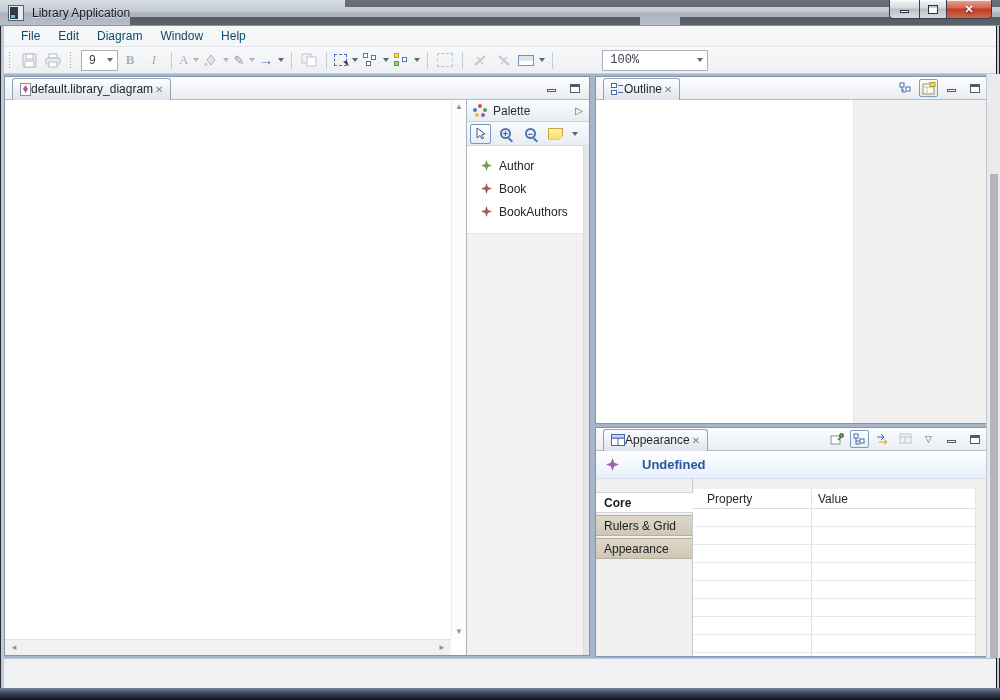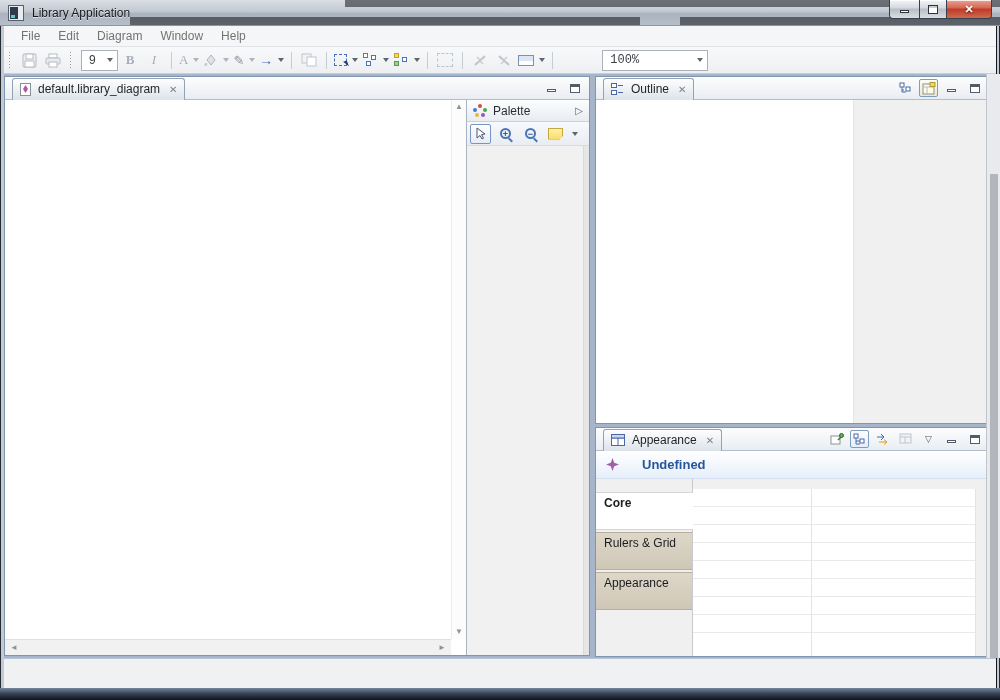--- a/index.html
+++ b/index.html
@@ -34,21 +34,21 @@
   .win-side.left { left:0; border-left:1px solid #252b33; }
   .win-right-strip { position:absolute; right:0; top:74px; bottom:42px; width:14px; background:#e8eaed; border-left:1px solid #c2c6cc; }
   .win-right-strip .thumb { position:absolute; right:2px; top:100px; bottom:0; width:8px; background:#b2b6bc; }
   .win-right-edge { position:absolute; right:0; top:26px; bottom:12px; width:3px; background:#c3cad3; border-right:1px solid #252b33; }
   .bottom-frame { position:absolute; left:0; bottom:0; width:1000px; height:12px;
     background:linear-gradient(180deg,#748599 0%,#39455a 45%,#10141b 100%); }
 
   
   .menubar { position:absolute; left:4px; right:4px; top:26px; height:21px; background:#f5f6f7;
     border-bottom:1px solid #e0e3e7; display:flex; align-items:center; padding-left:8px; }
-  .menu-item { padding:2px 9px; color:#737373; cursor:default; }
+  .menu-item { padding:2px 9px; color:#0c4a6e; cursor:default; }
 
   
   .toolbar { position:absolute; left:4px; right:4px; top:47px; height:27px;
     background:linear-gradient(180deg,#f8f9fa,#edeff2); border-bottom:1px solid #c9cfd7;
     display:flex; align-items:center; }
   .gripper { width:3px; height:17px; margin:0 5px;
     background-image:repeating-linear-gradient(180deg,#9aa2ad 0 1px,transparent 1px 3px); background-size:1px 100%; background-repeat:repeat-y; }
   .tsep { width:1px; height:17px; background:#c6ccd4; margin:0 5px; }
   .tbtn { height:22px; min-width:24px; display:flex; align-items:center; justify-content:center; gap:3px; padding:0 2px; }
   .dd { width:0; height:0; border-left:3px solid transparent; border-right:3px solid transparent; border-top:4px solid #5d6570; margin-left:2px; }
@@ -72,21 +72,21 @@
   .autosize-ic { border:1px dashed #c0c5cc; }
   .palette-dots { position:relative; width:14px; height:14px; border-radius:50%; }
   .pd { position:absolute; width:4px; height:4px; border-radius:50%; }
 
   
   .workbench { position:absolute; left:4px; right:4px; top:74px; height:584px; background:#a6b5ca; }
   .pane { position:absolute; background:#fff; border:1px solid #8095ae; }
   .tabrow { position:absolute; left:0; right:0; top:0; height:23px;
     background:linear-gradient(180deg,#fdfdfe,#e9edf2); border-bottom:1px solid #b2bcca;
     display:flex; align-items:center; }
-  .tab { height:22px; margin-left:7px; margin-top:1px; padding:0 7px; display:flex; align-items:center; gap:7px;
+  .tab { height:22px; margin-left:7px; margin-top:1px; padding:0 7px; display:flex; align-items:center; gap:0;
     border:1px solid #95a2b4; border-bottom:none; border-radius:3px 3px 0 0;
     background:linear-gradient(180deg,#fefefe,#dde3eb); }
   .tab-label { color:#1f2226; }
   .tab-close { color:#7d838d; font-size:10px; margin-left:2px; }
   .viewbar { margin-left:auto; display:flex; align-items:center; gap:4px; padding-right:5px; }
   .vb-btn { width:19px; height:18px; display:flex; align-items:center; justify-content:center; }
   .vb-btn.sel { border:1px solid #7f9db9; border-radius:2px; background:linear-gradient(180deg,#fdfdf5,#efe9d2); }
   .vb-btn.selblue { border:1px solid #7f9db9; border-radius:2px; background:linear-gradient(180deg,#fbfcfe,#e7eef8); }
   .g-min2 { width:9px; height:3px; border:1px solid #525c6b; background:#fff; margin-top:4px; }
   .g-max2 { width:10px; height:9px; border:1px solid #525c6b; border-top:3px solid #525c6b; background:#fff; }
@@ -135,21 +135,21 @@
   .outline-page { position:absolute; left:0; top:0; width:258px; bottom:0; background:#fff; border-right:1px solid #e6e6e6; }
 
   
   #properties { left:591px; top:353px; width:395px; height:230px; }
   .prop-title { position:absolute; left:0; right:0; top:23px; height:28px;
     background:linear-gradient(180deg,#ffffff,#e7effa); border-bottom:1px solid #d3dfee;
     display:flex; align-items:center; gap:23px; padding-left:10px; }
   .prop-title-text { font-size:13px; font-weight:bold; color:#26569b; }
   .prop-body { position:absolute; left:0; right:0; top:51px; bottom:0; background:#f0f0f0; }
   .ptabs { position:absolute; left:0; top:0; bottom:0; width:97px; border-right:1px solid #c6c9cd; padding-top:13px; background:#f0f0f0; }
-  .ptab { height:38px; line-height:20px; padding-left:8px; margin-bottom:2px; color:#1b1d20;
+  .ptab { height:21px; line-height:20px; padding-left:8px; margin-bottom:2px; color:#1b1d20;
     background:linear-gradient(180deg,#ded7c8,#cfc7b6); border-top:1px solid #b8b09f; border-bottom:1px solid #b8b09f; }
   .ptab.selected { background:#fff; font-weight:bold; border-top:1px solid #d4d6d9; border-bottom:1px solid #d4d6d9; width:98px; }
   .ptable { position:absolute; left:97px; top:10px; right:13px; bottom:0; background:#fff; }
   .ptable-head { display:flex; height:20px; border-bottom:1px solid #dcdcdc; align-items:center; }
   .pth { color:#24272b; }
   .pth.c1 { width:118px; padding-left:14px; }
   .pth.c2 { flex:1; padding-left:7px; }
   .prow { height:18px; border-bottom:1px solid #e9e9e9; }
   .pvline { position:absolute; top:0; bottom:0; width:1px; background:#e4e4e4; }
   .pvline.v1 { left:118px; }
@@ -381,20 +381,34 @@
             <div class="mag">
                 <span>−</span>
               </div>
           </div>
           <div class="ptool">
             <div class="note-ic"></div>
           </div>
           <div class="dd"></div>
         </div>
 
+        <div class="pal-list">
+          <div class="pal-item">
+            <div class="star4 star-green"></div>
+            <span class="pal-item-label">Author</span>
+          </div>
+          <div class="pal-item">
+            <div class="star4 star-red"></div>
+            <span class="pal-item-label">Book</span>
+          </div>
+          <div class="pal-item">
+            <div class="star4 star-red"></div>
+            <span class="pal-item-label">BookAuthors</span>
+          </div>
+        </div>
         <div class="pal-right-strip"></div>
       </div>
     </div>
   </div>
 
   <div class="pane" id="outline">
     <div class="tabrow">
       <div class="tab">
         <svg width="13" height="12" viewBox="0 0 13 12">
           <rect x="0.5" y="0.5" width="5" height="4" fill="#fff" stroke="#4a68a8"></rect>
@@ -487,20 +501,24 @@
       <span class="prop-title-text">Undefined</span>
     </div>
 
     <div class="prop-body">
       <div class="ptabs">
         <div class="ptab selected">Core</div>
         <div class="ptab">Rulers &amp; Grid</div>
         <div class="ptab">Appearance</div>
       </div>
       <div class="ptable">
+        <div class="ptable-head">
+          <span class="pth c1">Property</span>
+          <span class="pth c2">Value</span>
+        </div>
         <div class="prow"></div>
         <div class="prow"></div>
         <div class="prow"></div>
         <div class="prow"></div>
         <div class="prow"></div>
         <div class="prow"></div>
         <div class="prow"></div>
         <div class="prow"></div>
         <div class="pvline v1"></div>
         <div class="pvline v2"></div>

